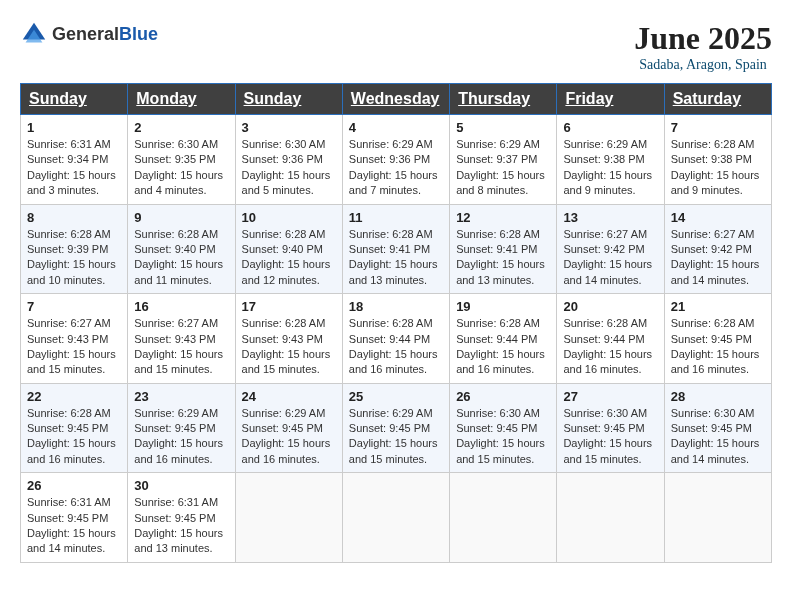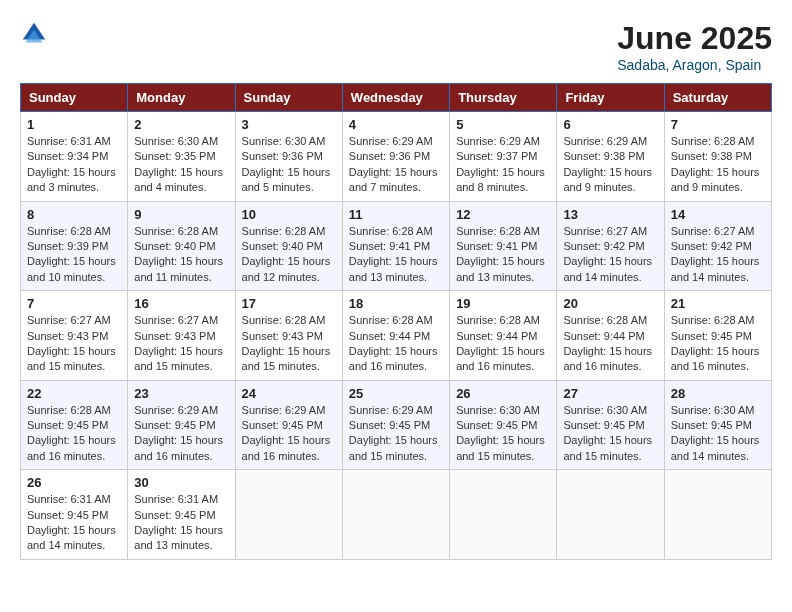--- a/index.html
+++ b/index.html
@@ -25,44 +25,46 @@
       font-size: 18px;
       font-weight: bold;
     }
     .logo-general { color: #333; }
     .logo-blue { color: #1a5aab; }
     .logo-icon {
       width: 28px;
       height: 28px;
     }
     .title-block {
-      text-align: left;
+      text-align: center;
+      font-family: Liberation Serif, serif;
     }
     .month-title {
       font-size: 32px;
       font-weight: bold;
       color: #222;
     }
     .location {
       font-size: 14px;
       color: #0c4a6e;
     }
     .calendar {
       width: 100%;
       border-collapse: collapse;
       font-size: 11px;
     }
     .calendar th {
-      background: #7f1d1d;
+      background: #404040;
       color: #fff;
       text-align: left;
       padding: 6px 8px;
-      font-size: 13px;
+      font-size: 16px;
       font-weight: bold;
       border: 1px solid #2a6ebb;
+      text-decoration: underline;
     }
     .calendar td {
       border: 1px solid #ccc;
       vertical-align: top;
       padding: 5px 6px;
       width: 107px;
       min-height: 80px;
       background: #fff;
     }
     .calendar tr:nth-child(even) td {
@@ -86,20 +88,23 @@
   </style>
 </head>
 <body>
 
 <div class="header">
   <div class="logo">
     <svg class="logo-icon" viewBox="0 0 40 40">
       <polygon points="20,4 36,28 4,28" fill="#1a5aab"></polygon>
       <polygon points="20,14 32,32 8,32" fill="#4a9de8" opacity="0.7"></polygon>
     </svg>
+    <div>
+      <span class="logo-text logo-general">General</span><span class="logo-text logo-blue">Blue</span>
+    </div>
   </div>
   <div class="title-block">
     <div class="month-title">June 2025</div>
     <div class="location">Sadaba, Aragon, Spain</div>
   </div>
 </div>
 
 <table class="calendar">
   <thead>
     <tr>

